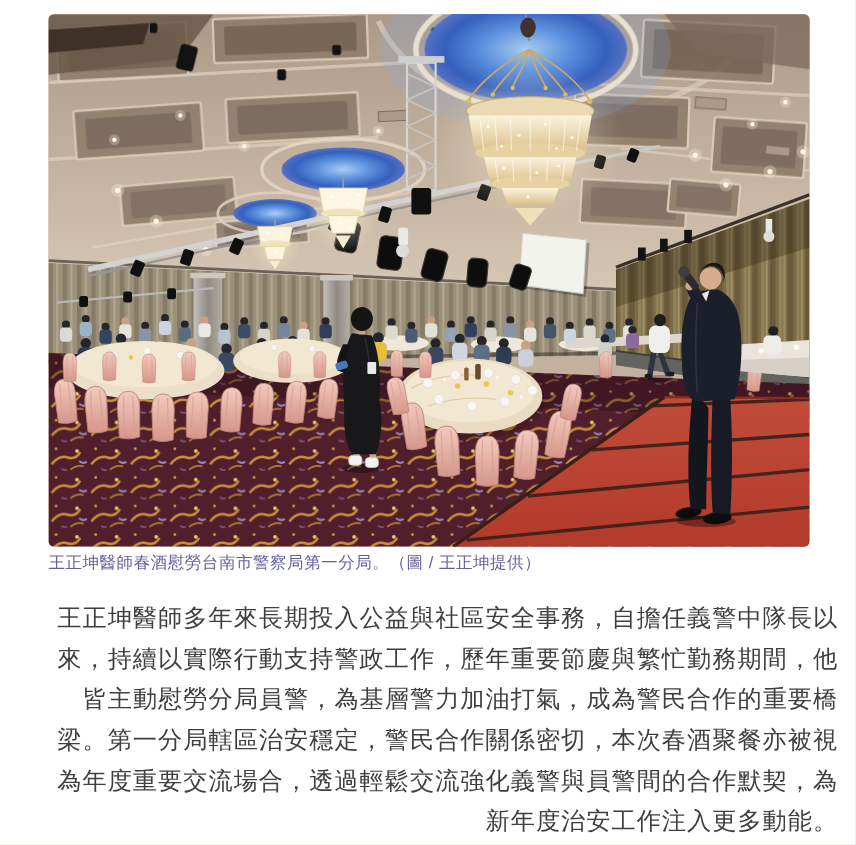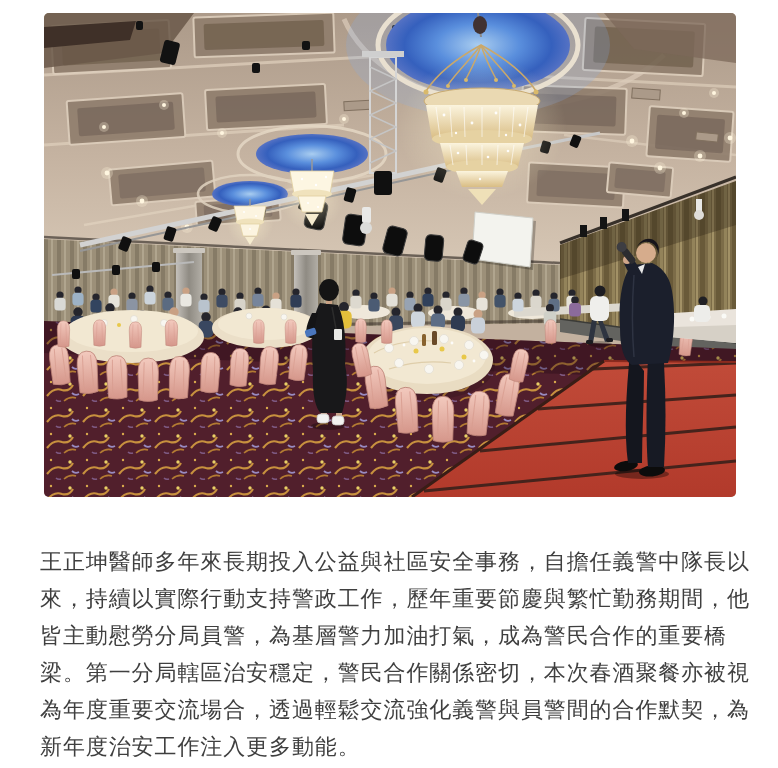--- a/index.html
+++ b/index.html
@@ -18,20 +18,21 @@
   .caption{
     position:absolute;left:44px;top:502px;width:700px;
     font-size:15px;line-height:20px;letter-spacing:.5px;
     color:var(--caption-color,#63639b);
   }
   .article{
     position:absolute;left:40px;top:543px;width:722px;
     font-size:22px;line-height:37px;letter-spacing:.9px;
     color:var(--body-text-color,#3f3f3f);
     white-space:pre-line;
+    text-align:right;
   }
 </style>
 </head>
 <body>
 
 <div class="page">
 
   <figure class="photo">
     <svg viewBox="0 0 692 484" xmlns="http://www.w3.org/2000/svg" aria-hidden="true">
       <defs>
@@ -653,20 +654,21 @@
         <g transform="rotate(-38 584 243)">
           <rect x="581" y="235" width="7" height="17" rx="3" fill="#2c2c30"></rect>
           <circle cx="584.5" cy="232" r="5" fill="#3d3d42"></circle>
         </g>
         <circle cx="602" cy="240" r="10" fill="#d6ac8c"></circle>
         <path d="M612,246 A10,10 0 0 0 593,234 C596,227 605,223 611,228 C616,232 616,240 612,246 Z" fill="#17141a"></path>
       </g>
     </svg>
   </figure>
 
+  <figcaption class="caption">王正坤醫師春酒慰勞台南市警察局第一分局。（圖 / 王正坤提供）</figcaption>
 
   <div class="article">王正坤醫師多年來長期投入公益與社區安全事務，自擔任義警中隊長以
 來，持續以實際行動支持警政工作，歷年重要節慶與繁忙勤務期間，他
 皆主動慰勞分局員警，為基層警力加油打氣，成為警民合作的重要橋
 梁。第一分局轄區治安穩定，警民合作關係密切，本次春酒聚餐亦被視
 為年度重要交流場合，透過輕鬆交流強化義警與員警間的合作默契，為
 新年度治安工作注入更多動能。</div>
 
 </div>
 

